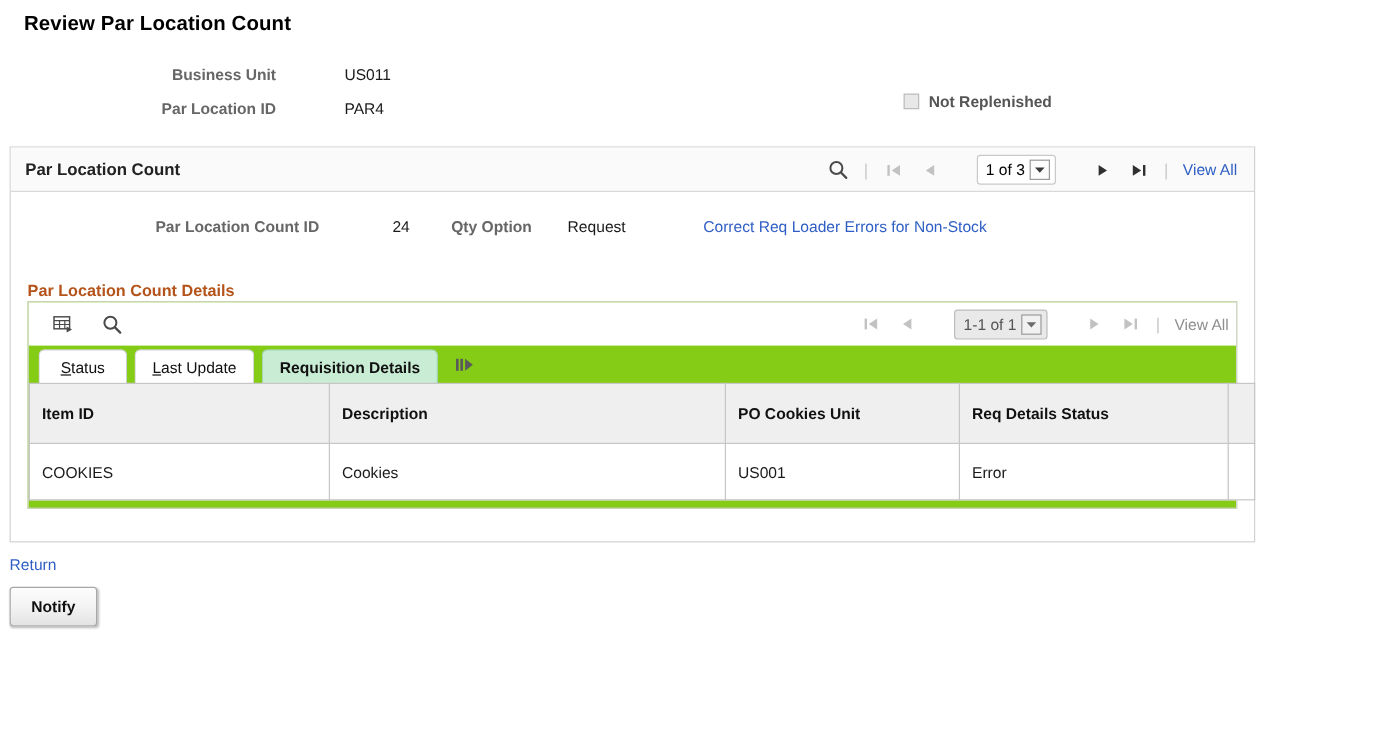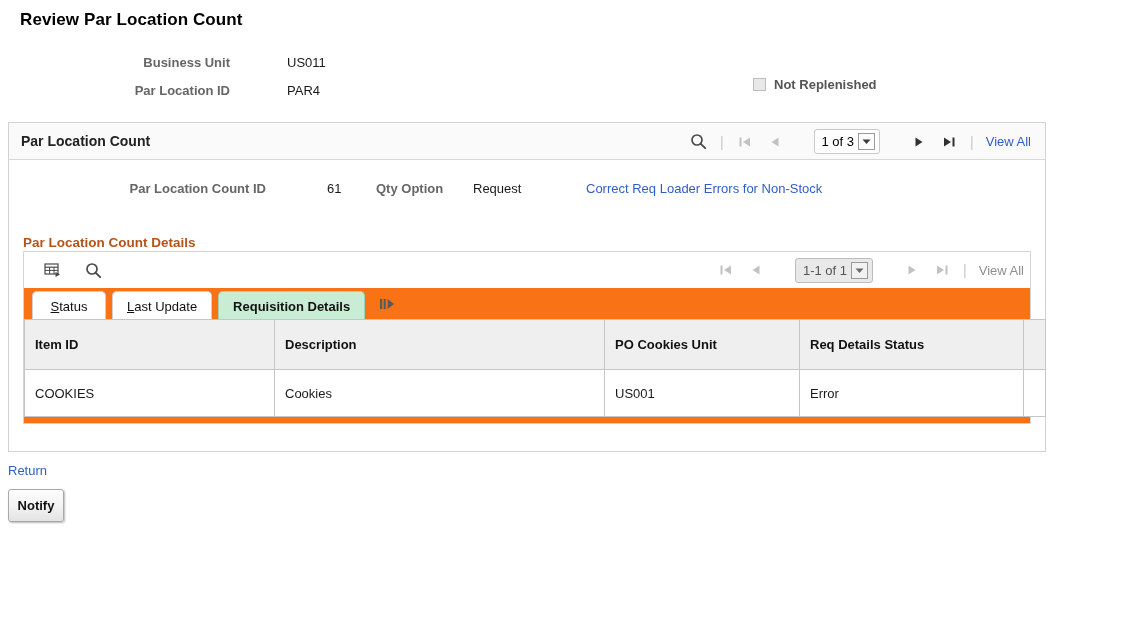--- a/index.html
+++ b/index.html
@@ -116,21 +116,21 @@
 
   
   .details-caption {
     position: absolute; left: 14px; top: 112px;
     font-weight: bold; font-size: 13.5px; color: #b5541a;
   }
   .details-box {
     position: absolute; left: 14px; top: 128px;
     width: 1008px; height: 173px;
     border: 1px solid #d4d4d4;
-    background: #f97316;
+    background: #84cc16;
   }
   .details-toolbar {
     position: relative; height: 36px;
     display: flex; align-items: center;
     background: #ffffff;
   }
   .tb-ico {
     display: inline-flex; align-items: center; justify-content: center;
     width: 30px; height: 26px;
   }
@@ -203,21 +203,21 @@
   }
   .grid td:first-child { border-left: 1px solid #c6c6c6; }
 
   
   .return-link {
     position: absolute; left: 8px; top: 463px;
     color: #2f5fc4; font-size: 13px; text-decoration: none; cursor: pointer;
   }
   .notify-btn {
     position: absolute; left: 8px; top: 489px;
-    width: 56px; height: 33px;
+    width: 73px; height: 33px;
     border: 1px solid #a8a8a8;
     border-radius: 3px;
     background: linear-gradient(to bottom, #fdfdfd 0%, #f3f3f3 50%, #e3e3e3 100%);
     box-shadow: 1px 1px 2px rgba(0,0,0,0.28);
     font-family: "Liberation Sans", sans-serif;
     font-size: 13px; font-weight: bold; color: #111;
     cursor: pointer;
   }
 
   svg { display: block; }
@@ -287,21 +287,21 @@
             <rect x="10.5" y="2.5" width="2" height="9" fill="#303030"></rect>
           </svg>
         </span>
         <span class="nav-sep">|</span>
         <a class="viewall">View All</a>
       </div>
     </div>
 
     <div class="detail-line">
       <span class="detail-label" id="lbl-plcid">Par Location Count ID</span>
-      <span class="detail-value" id="val-plcid">61</span>
+      <span class="detail-value" id="val-plcid">24</span>
       <span class="detail-label" id="lbl-qty">Qty Option</span>
       <span class="detail-value" id="val-qty">Request</span>
       <a class="err-link">Correct Req Loader Errors for Non-Stock</a>
     </div>
 
     <div class="details-caption">Par Location Count Details</div>
 
     <div class="details-box">
 
       <div class="details-toolbar">

